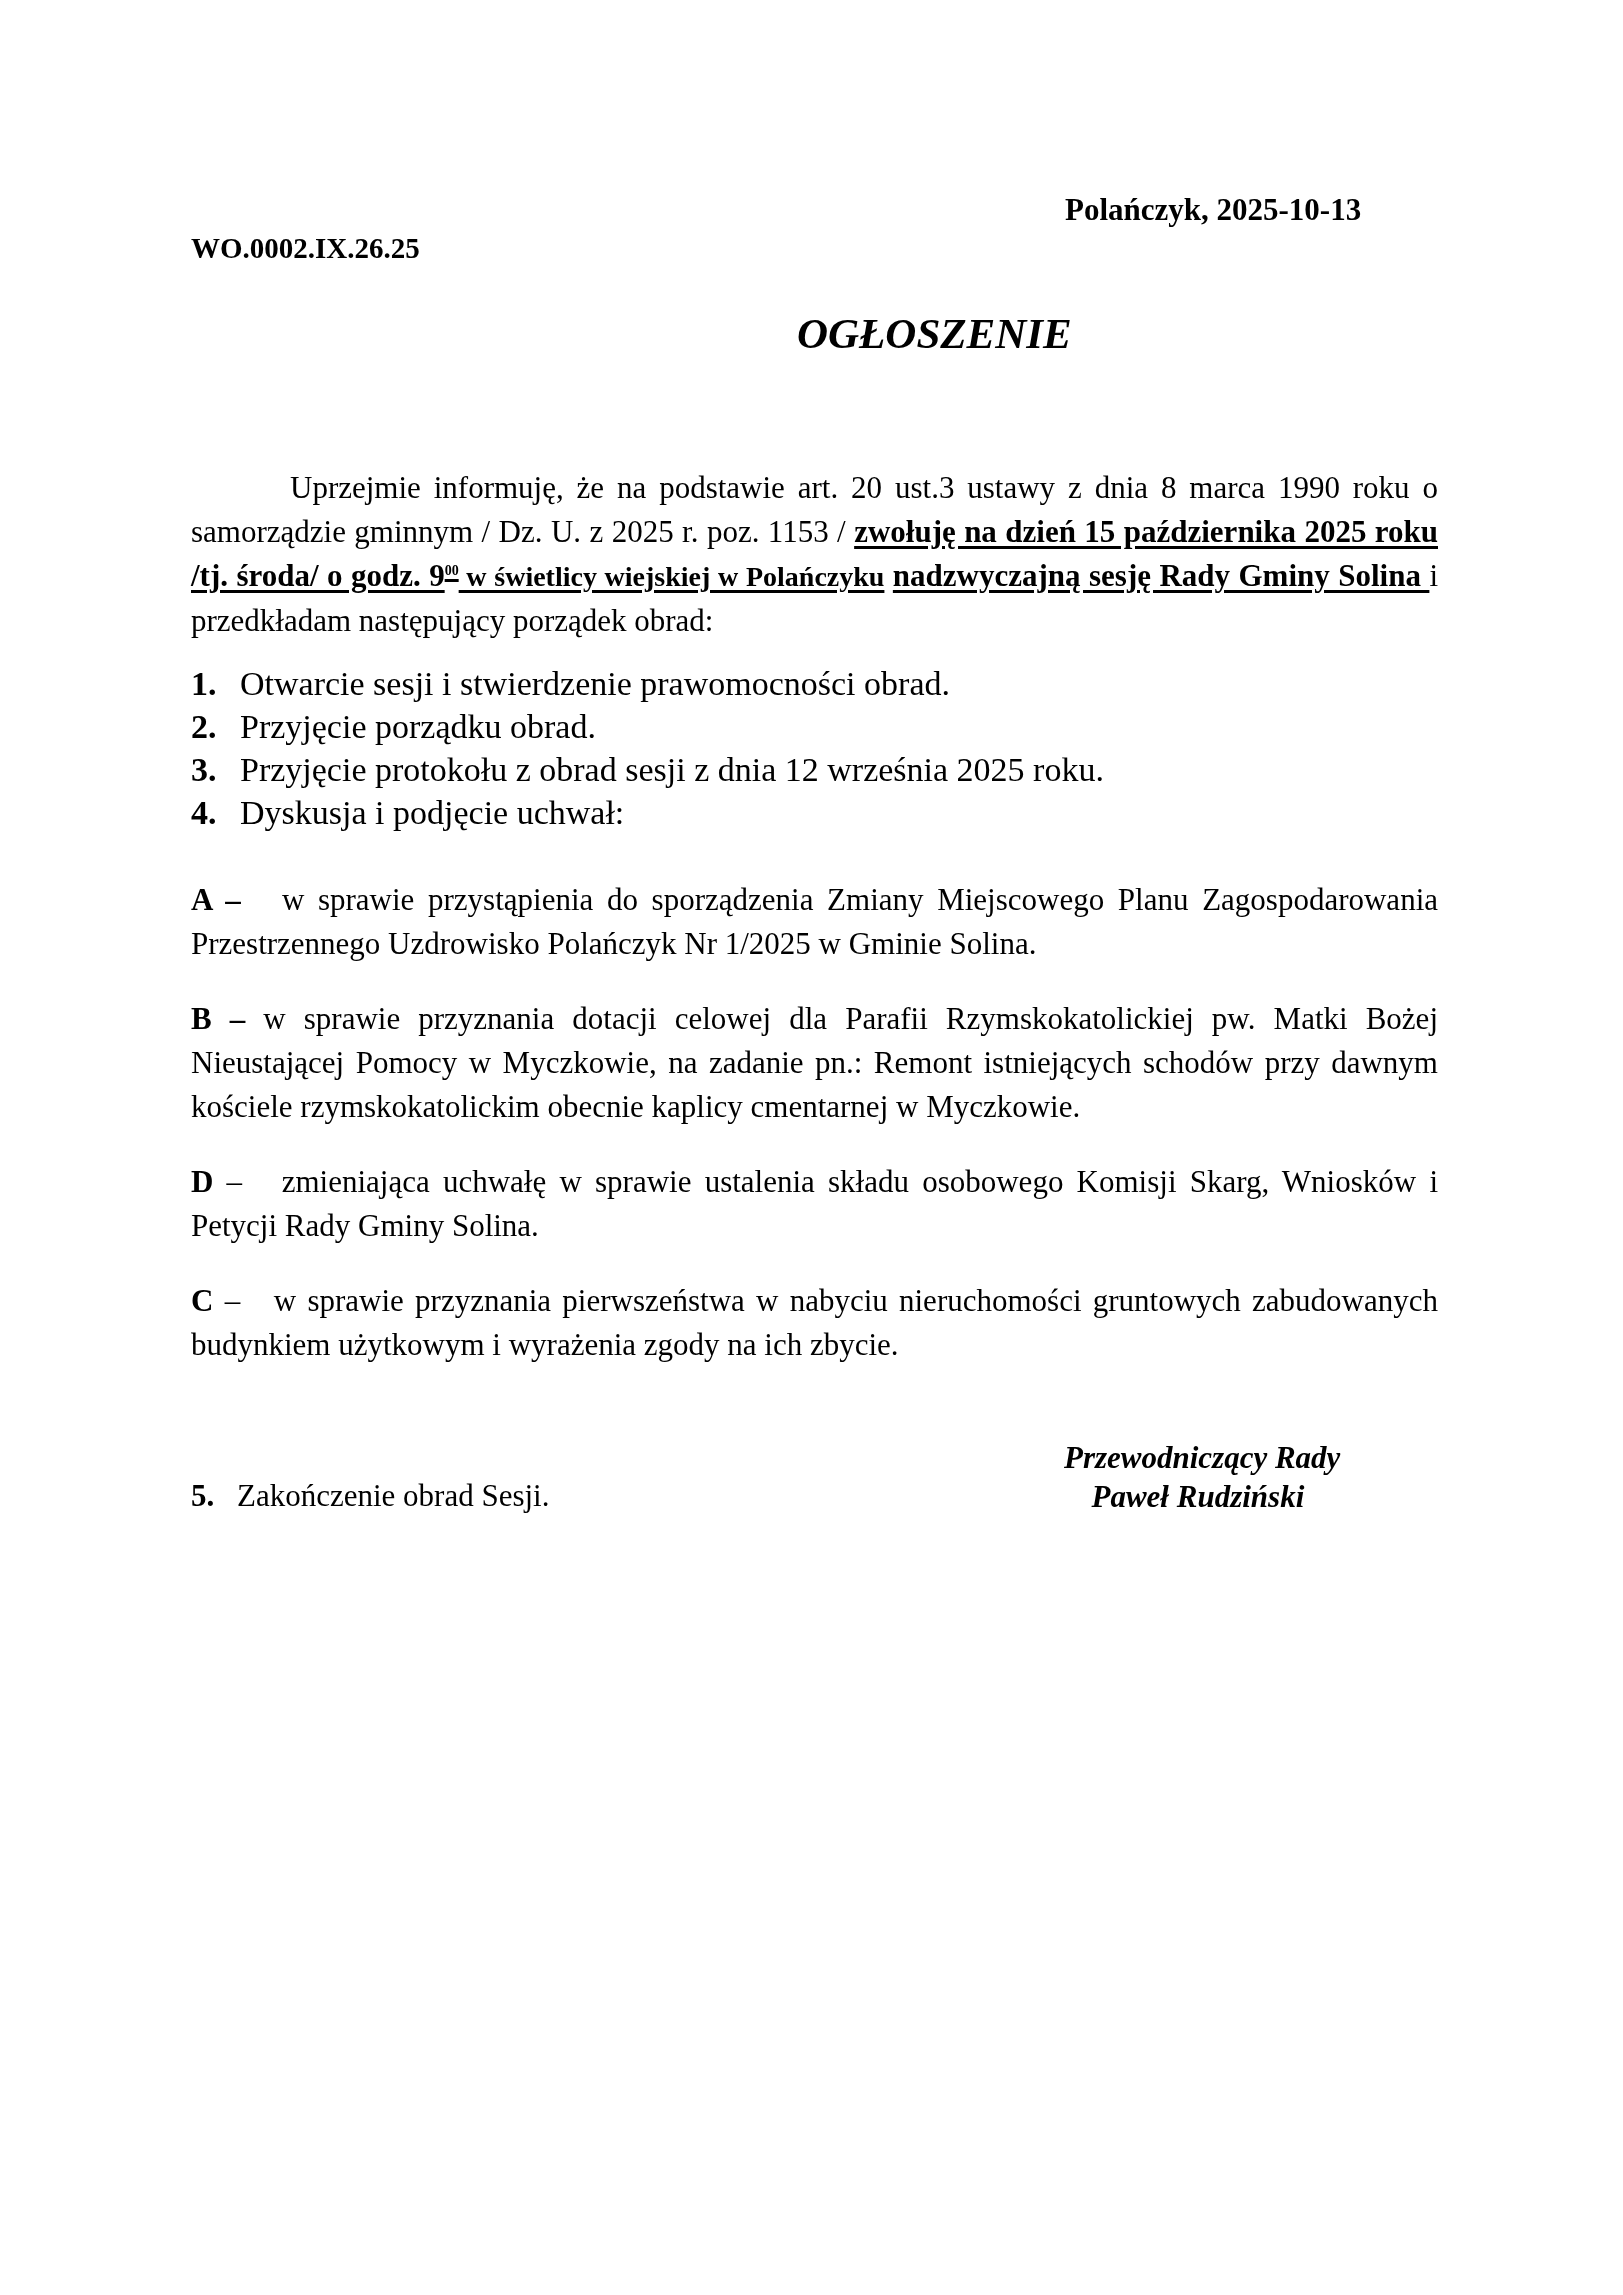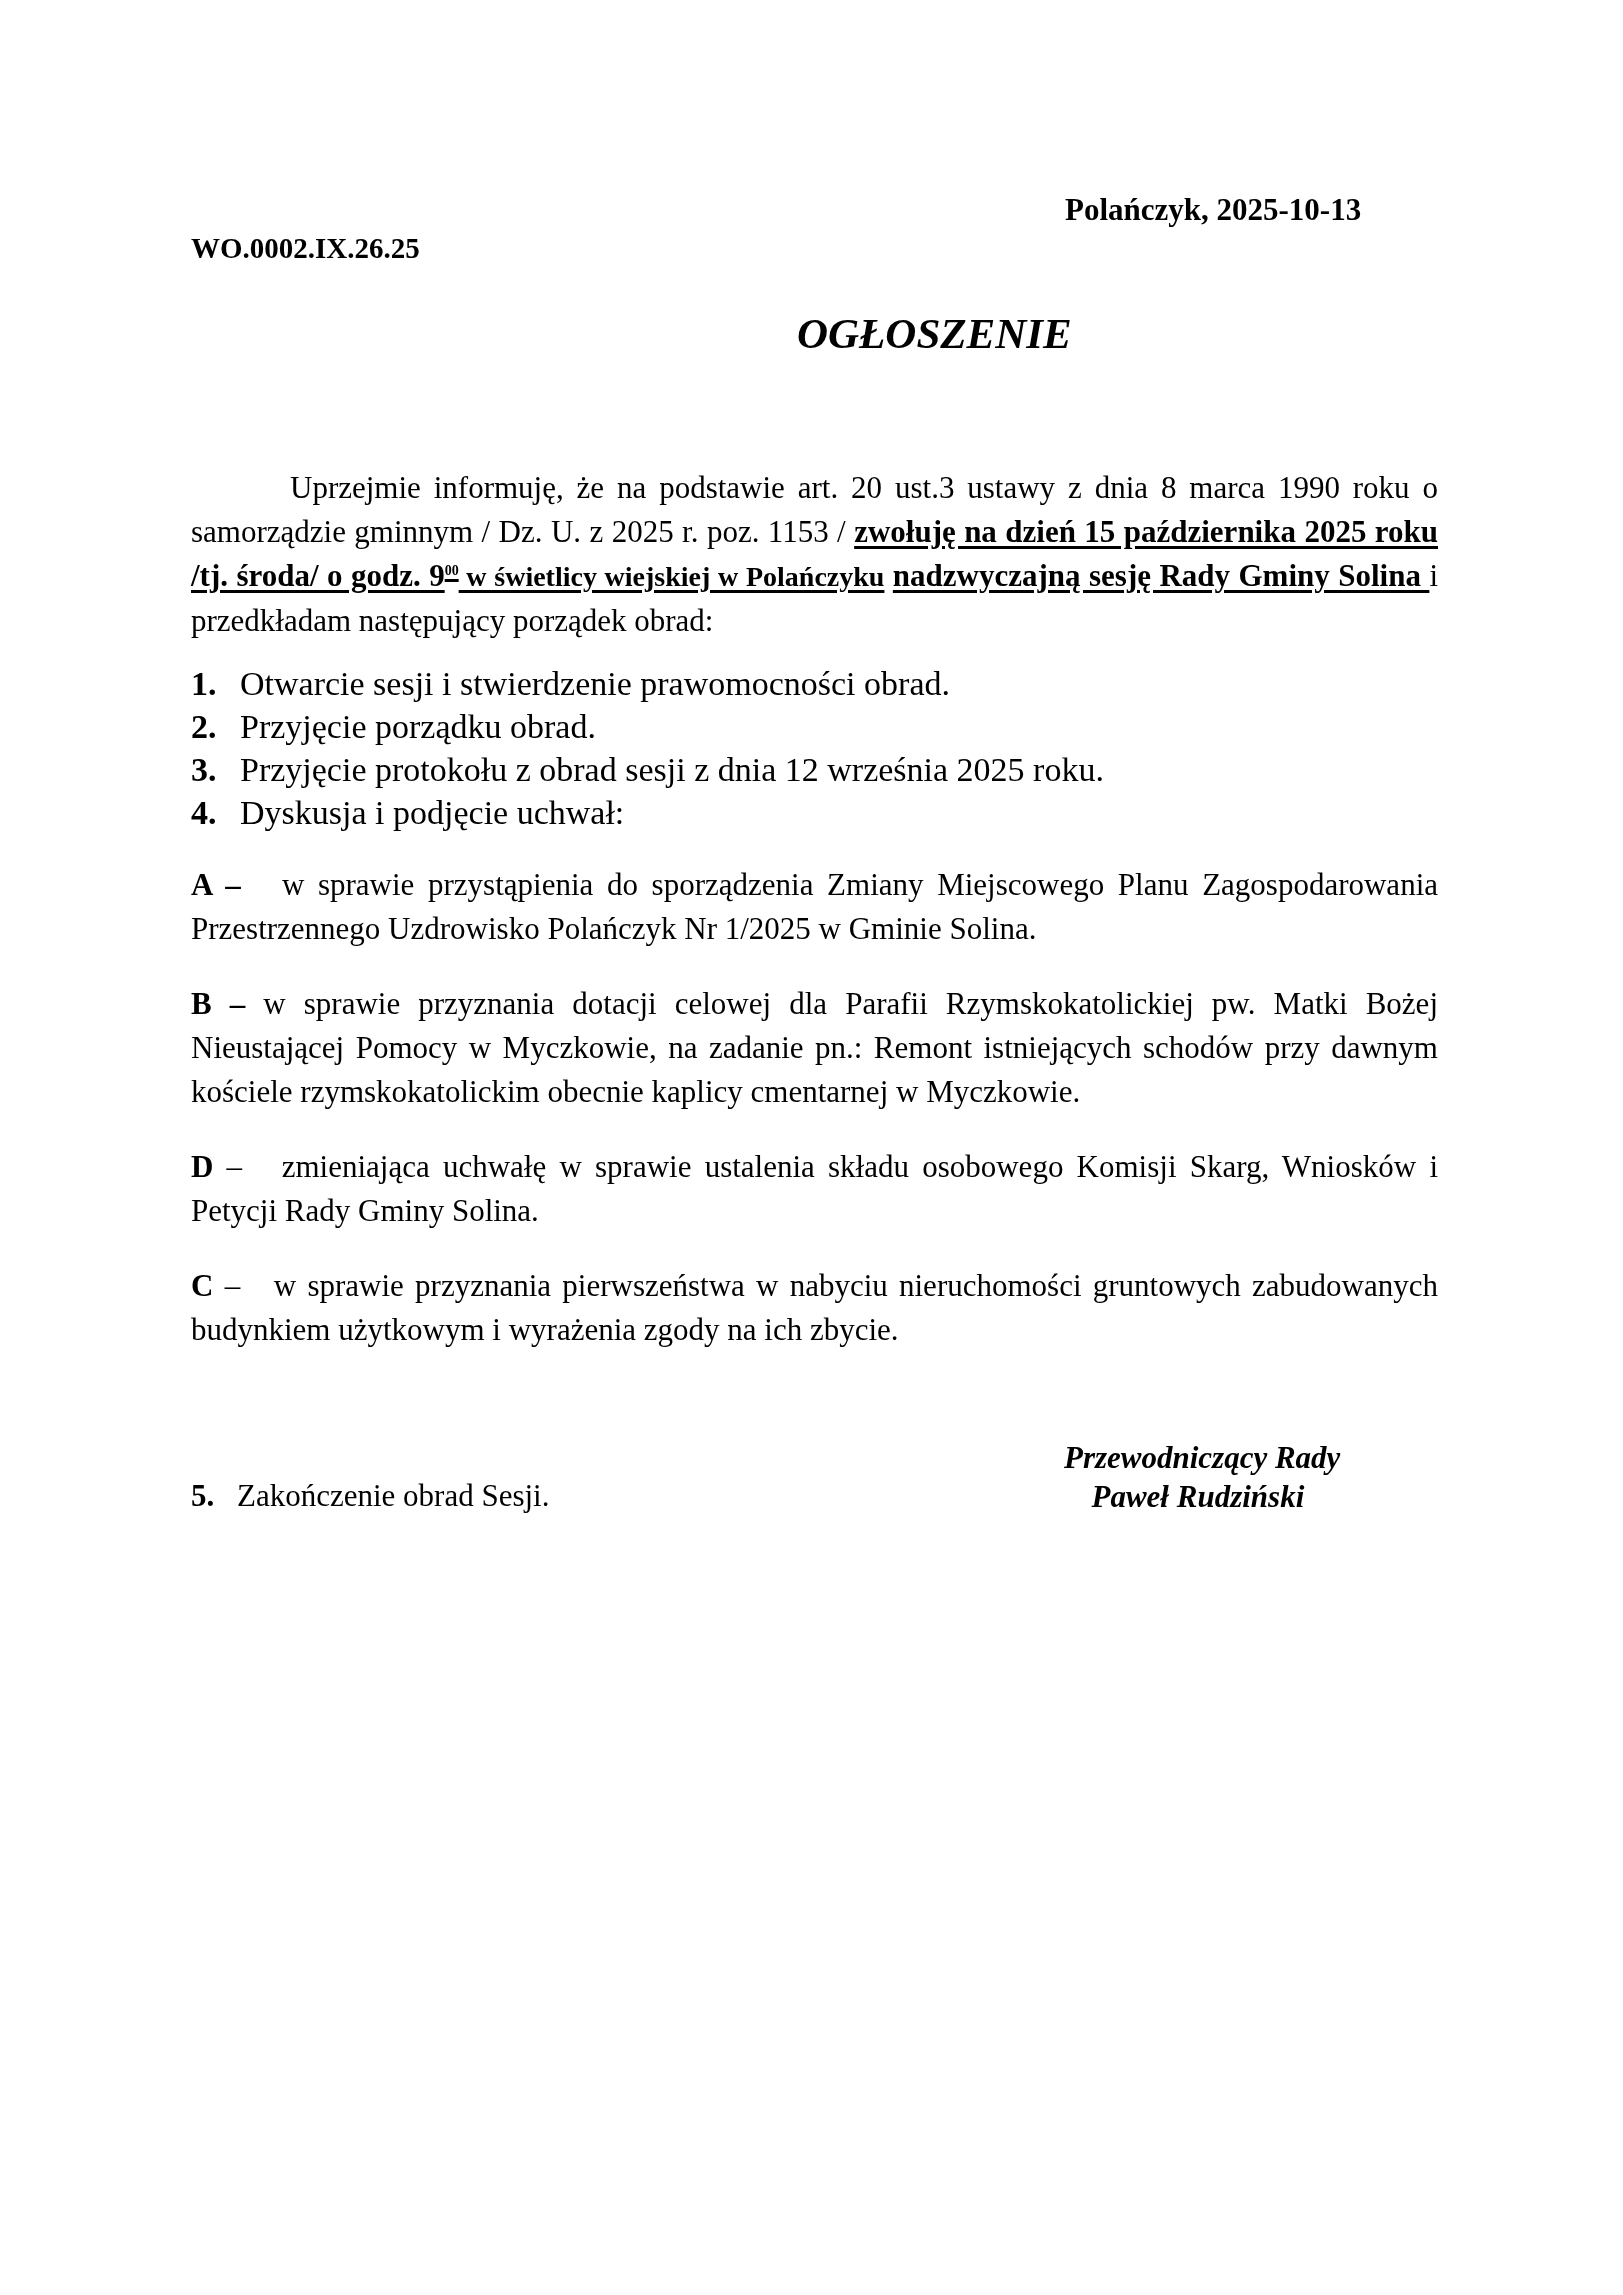--- a/index.html
+++ b/index.html
@@ -127,21 +127,21 @@
       <span class="agenda-num">3.</span>
       <span>Przyjęcie protokołu z obrad sesji z dnia 12 września 2025 roku.</span>
     </div>
     <div class="agenda-item">
       <span class="agenda-num">4.</span>
       <span>Dyskusja i podjęcie uchwał:</span>
     </div>
   </div>
 
   <div class="abs resolutions">
-    <p class="resolution" style="margin-top:1px;font-family:Liberation Serif, serif;"><span class="letter">A</span><span class="letter" style="white-space:pre;"> –   </span><span>w sprawie przystąpienia do sporządzenia Zmiany Miejscowego Planu Zagospodarowania Przestrzennego Uzdrowisko Polańczyk Nr 1/2025 w Gminie Solina.</span></p>
+    <p class="resolution" style="margin-top:16px;font-family:Liberation Serif, serif;"><span class="letter">A</span><span class="letter" style="white-space:pre;"> –   </span><span>w sprawie przystąpienia do sporządzenia Zmiany Miejscowego Planu Zagospodarowania Przestrzennego Uzdrowisko Polańczyk Nr 1/2025 w Gminie Solina.</span></p>
     <p class="resolution"><span class="letter">B –</span><span style="white-space:pre;"> </span><span>w sprawie przyznania dotacji celowej dla Parafii Rzymskokatolickiej pw. Matki Bożej Nieustającej Pomocy w Myczkowie, na zadanie pn.: Remont istniejących schodów przy dawnym kościele rzymskokatolickim obecnie kaplicy cmentarnej w Myczkowie.</span></p>
     <p class="resolution"><span class="letter">D</span><span style="white-space:pre;"> –   </span><span>zmieniająca uchwałę w sprawie ustalenia składu osobowego Komisji Skarg, Wniosków i Petycji Rady Gminy Solina.</span></p>
     <p class="resolution"><span class="letter">C</span><span style="white-space:pre;"> –   </span><span>w sprawie przyznania pierwszeństwa w nabyciu nieruchomości gruntowych zabudowanych budynkiem użytkowym i wyrażenia zgody na ich zbycie.</span></p>
   </div>
 
   <div class="abs closing">
     <span class="agenda-num">5.</span><span>Zakończenie obrad Sesji.</span>
   </div>
 
   <div class="abs signature">

